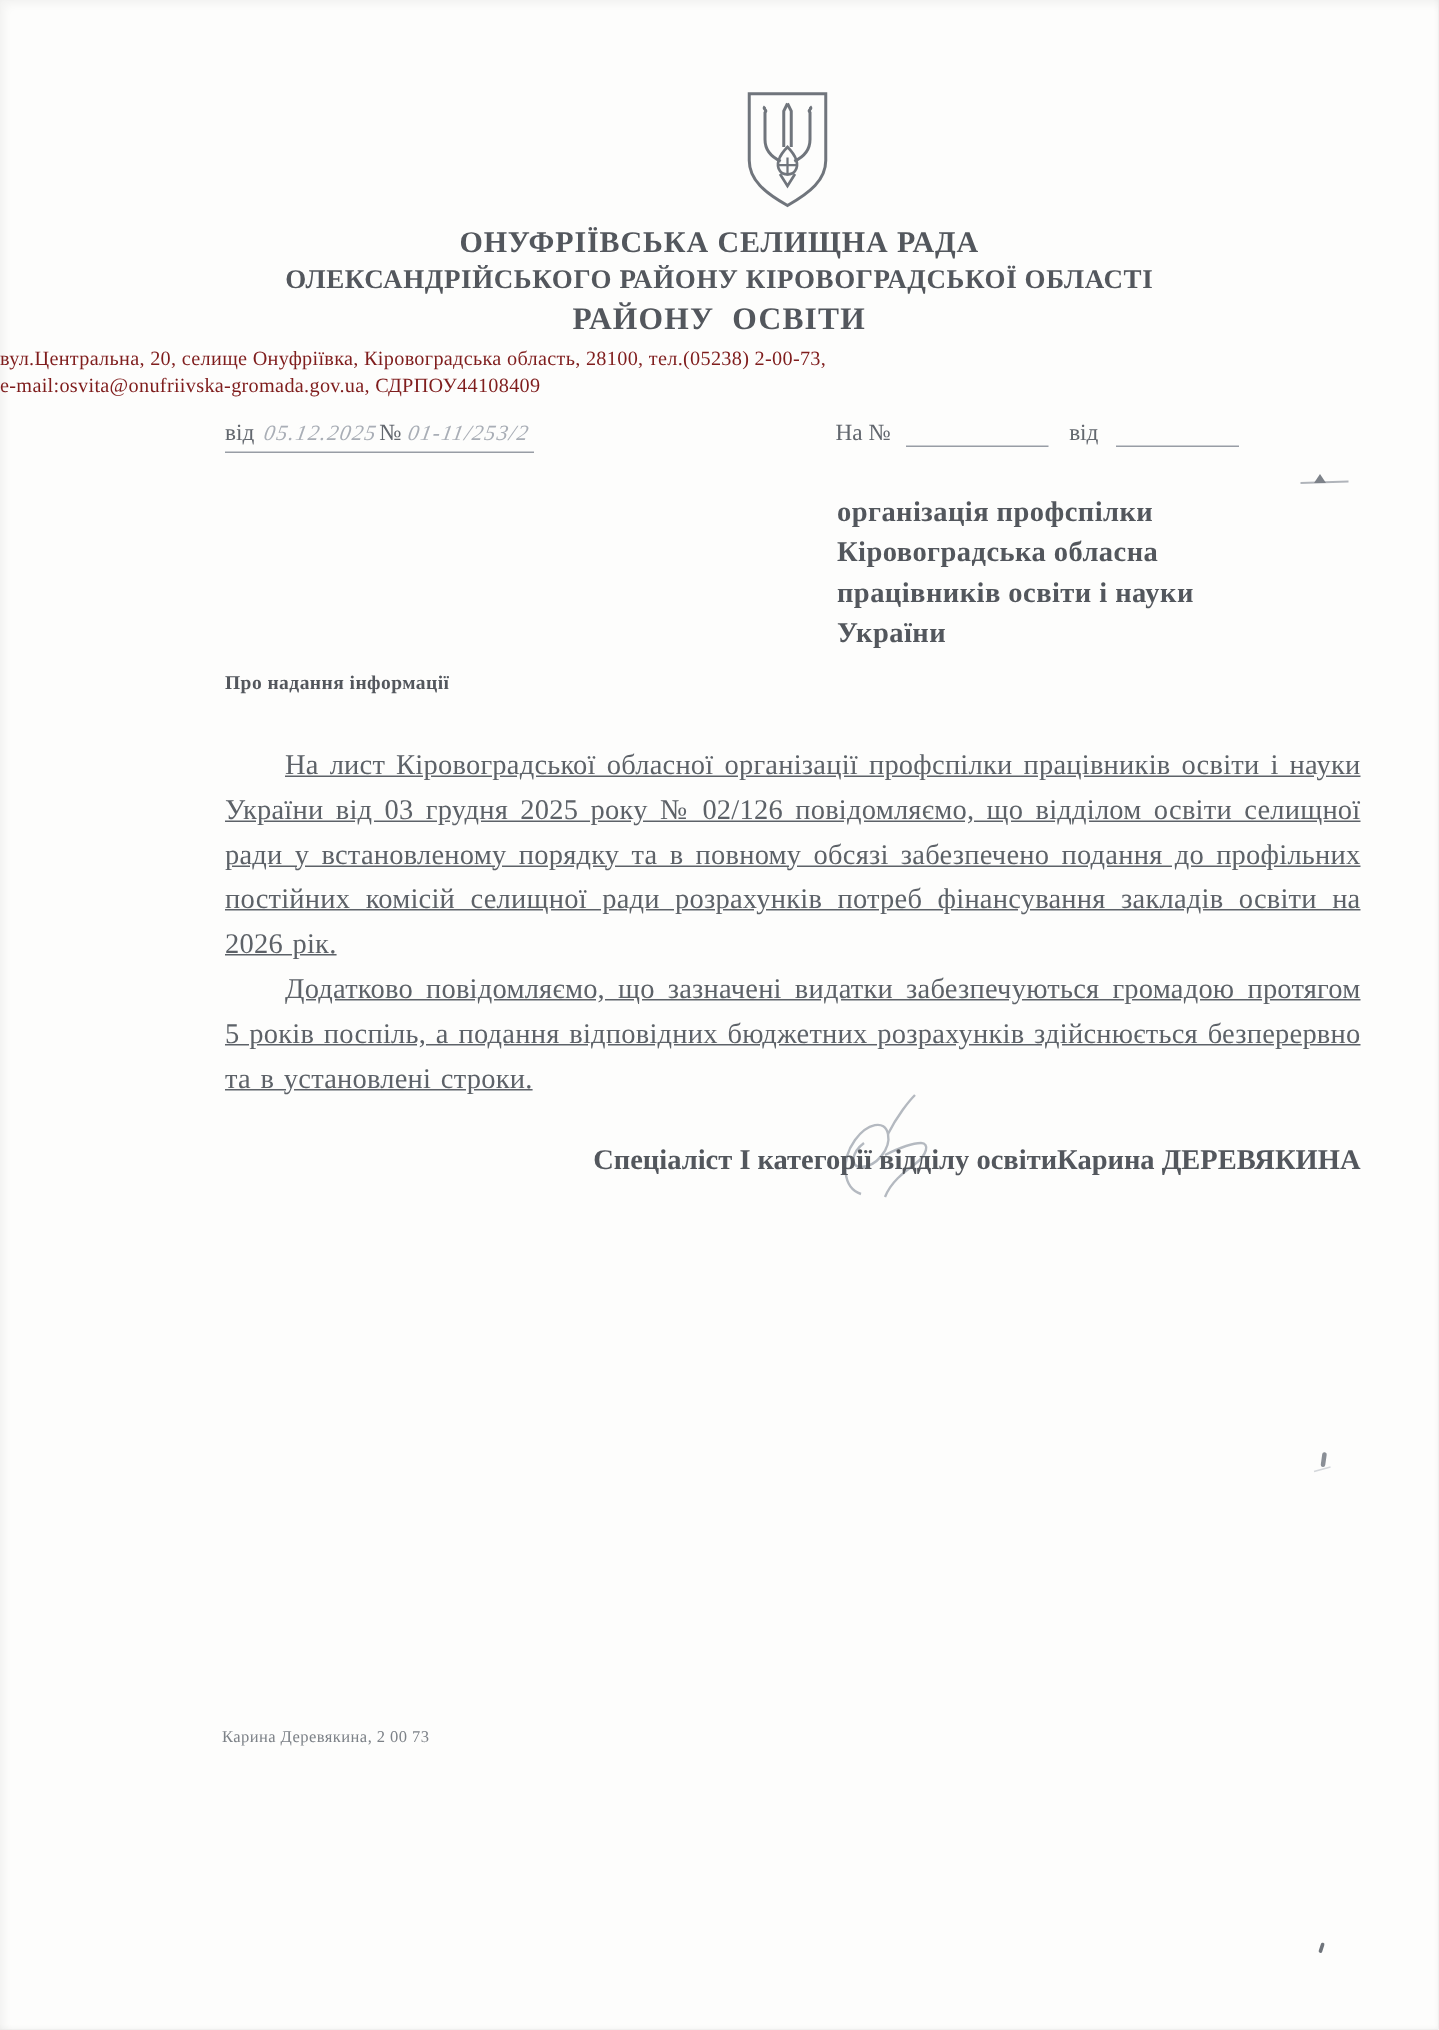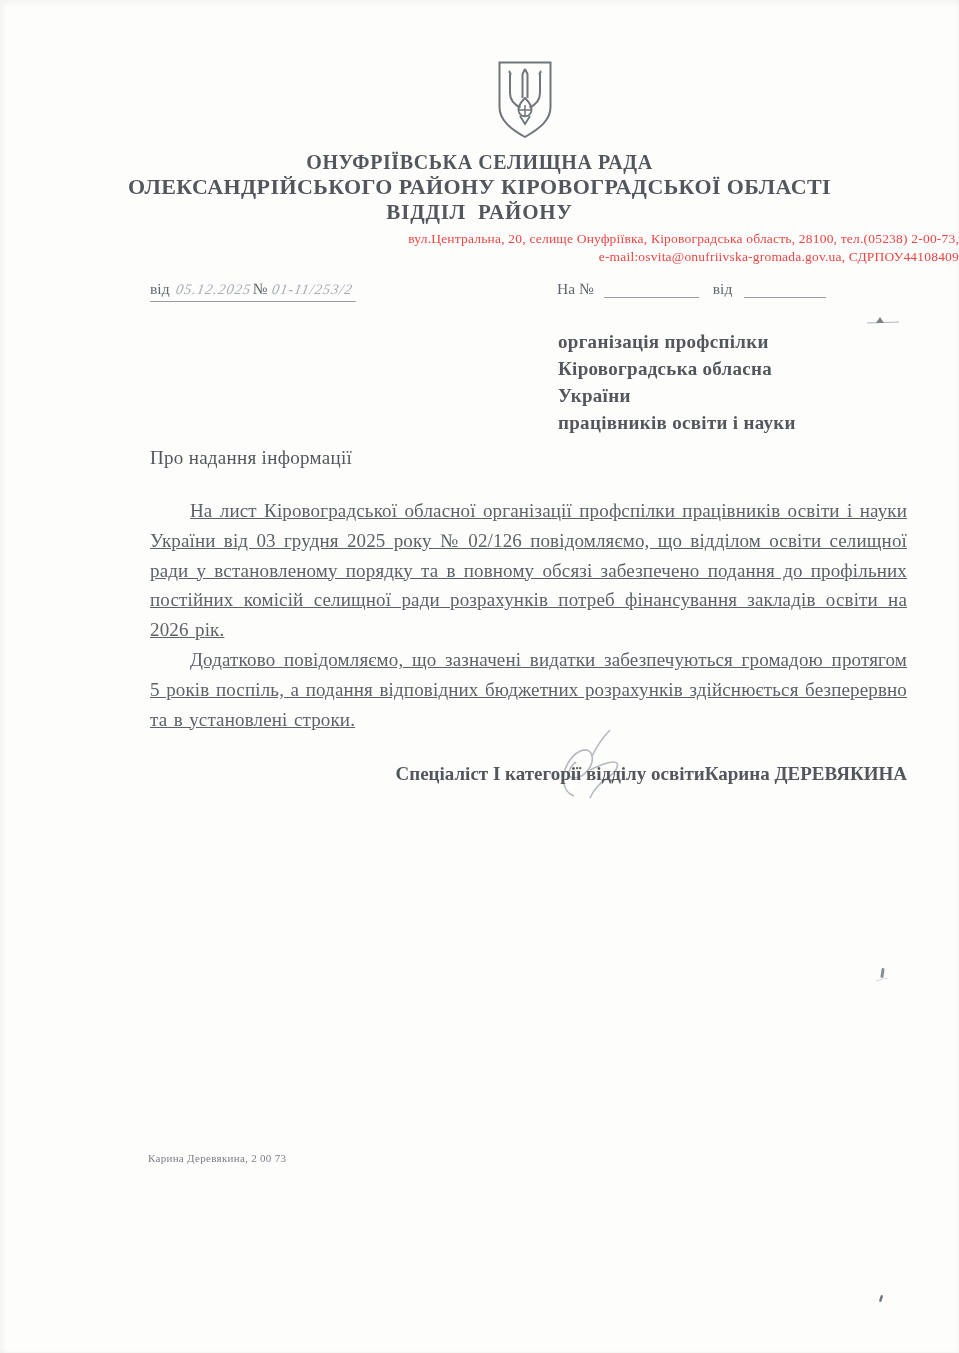--- a/index.html
+++ b/index.html
@@ -11,37 +11,37 @@
     box-shadow:inset 3px 3px 6px rgba(0,0,0,0.045), inset -1px -1px 3px rgba(0,0,0,0.03);
     font-family:"Liberation Serif","DejaVu Serif",serif;
     color:#5d6268;
     overflow:hidden;
   }
   
   .emblem{position:absolute;left:496px;top:60px;width:58px;height:80px;}
   
   .org{position:absolute;left:0;top:150px;width:100%;text-align:center;color:#53575d;font-weight:bold;}
   .org-l1{font-size:20px;letter-spacing:0.6px;line-height:24px;}
-  .org-l2{font-size:22px;letter-spacing:0.4px;line-height:25px;}
+  .org-l2{font-size:18px;letter-spacing:0.4px;line-height:25px;}
   .org-l3{font-size:21px;letter-spacing:0.8px;word-spacing:6px;line-height:26px;}
-  .addr{position:absolute;left:0;top:230px;width:100%;text-align:right;color:#ef4444;font-size:13.5px;line-height:17.5px;letter-spacing:0.2px;}
+  .addr{position:absolute;left:0;top:230px;width:100%;text-align:left;color:#7f1d1d;font-size:13.5px;line-height:17.5px;letter-spacing:0.2px;}
   
   .refrow{position:absolute;left:0;top:280px;width:100%;font-size:15.5px;color:#62676e;}
   .ref-out{position:absolute;left:150px;top:0;border-bottom:1px solid #989da5;padding:0 4px 3px 0;white-space:nowrap;}
   .hand{font-style:italic;color:#a9aeb6;font-size:14.5px;letter-spacing:1px;transform:skewX(-10deg);display:inline-block;}
   .ref-out .lbl{margin-right:6px;}
   .ref-out .num-lbl{margin:0 4px 0 2px;}
   .ref-in{position:absolute;left:557px;top:0;white-space:nowrap;}
   .uline{display:inline-block;border-bottom:1px solid #989da5;height:14px;vertical-align:bottom;}
   .ul-a{width:95px;margin:0 14px 0 10px;}
   .ul-b{width:82px;margin-left:12px;}
   
   .recipient{position:absolute;left:558px;top:328px;font-weight:bold;font-size:19px;line-height:27px;color:#53575d;letter-spacing:0.3px;}
   
-  .subject{position:absolute;left:150px;top:447px;font-weight:normal;font-size:19px;color:#53575d;letter-spacing:0.3px;}
+  .subject{position:absolute;left:150px;top:447px;font-weight:bold;font-size:13px;color:#53575d;letter-spacing:0.3px;}
   
   .bodytext{position:absolute;left:150px;top:496px;width:757px;font-size:19px;line-height:29.8px;text-align:justify;color:#5d6268;letter-spacing:0.15px;word-spacing:1.5px;}
   .bodytext p{margin:0;text-indent:40px;text-decoration:underline;}
   
   .sigrow{position:absolute;left:150px;top:763px;width:757px;display:flex;justify-content:flex-end;font-weight:bold;font-size:19px;color:#53575d;}
   .sig-scribble{position:absolute;left:540px;top:726px;width:92px;height:86px;}
   
   .footer{position:absolute;left:148px;top:1152px;font-size:11px;color:#7c8187;letter-spacing:0.3px;}
   
   .artifact{position:absolute;}
@@ -59,41 +59,41 @@
       <path d="M44 11 C46 13 42 13 44 15 V33 C44 41 39 45 33.5 47.5" stroke="#70757c" stroke-width="2" fill="none"></path>
       <path d="M29 38 C23 44 21 50 24 54 C26 57 32 57 34 54 C37 50 35 44 29 38 Z" stroke="#70757c" stroke-width="1.8" fill="none"></path>
       <path d="M22 50 H36 M29 45 V57" stroke="#70757c" stroke-width="1.5"></path>
       <path d="M24 56 L29 64 L34 56" stroke="#70757c" stroke-width="1.8" fill="none"></path>
     </svg>
   </div>
 
   <div class="org">
     <div class="org-l1">ОНУФРІЇВСЬКА СЕЛИЩНА РАДА</div>
     <div class="org-l2">ОЛЕКСАНДРІЙСЬКОГО РАЙОНУ  КІРОВОГРАДСЬКОЇ ОБЛАСТІ</div>
-    <div class="org-l3">ВІДДІЛ  РАЙОНУ</div>
+    <div class="org-l3">РАЙОНУ  ОСВІТИ</div>
   </div>
   <div class="addr">
     <div>вул.Центральна, 20, селище Онуфріївка, Кіровоградська область, 28100, тел.(05238) 2-00-73,</div>
     <div>e-mail:osvita@onufriivska-gromada.gov.ua,  СДРПОУ44108409</div>
   </div>
 
   <div class="refrow">
     <span class="ref-out">
       <span class="lbl">від</span><span class="hand">05.12.2025</span><span class="num-lbl">№</span><span class="hand">01-11/253/2</span>
     </span>
     <span class="ref-in">
       <span>На №</span><span class="uline ul-a"></span><span>від</span><span class="uline ul-b"></span>
     </span>
   </div>
 
   <div class="recipient">
     <div>організація профспілки</div>
     <div>Кіровоградська обласна</div>
+    <div>працівників освіти і науки</div>
     <div>України</div>
-    <div>працівників освіти і науки</div>
   </div>
 
   <div class="subject">Про надання інформації</div>
 
   <div class="bodytext">
     <p>На лист Кіровоградської обласної організації профспілки працівників освіти і науки України від 03 грудня 2025 року № 02/126 повідомляємо, що відділом освіти селищної ради у встановленому порядку та в повному обсязі забезпечено подання до профільних постійних комісій селищної ради розрахунків потреб фінансування закладів освіти на 2026 рік.</p>
     <p>Додатково повідомляємо, що зазначені видатки забезпечуються громадою протягом 5 років поспіль, а подання відповідних бюджетних розрахунків здійснюється безперервно та в установлені строки.</p>
   </div>
 
   <div class="sig-scribble">

